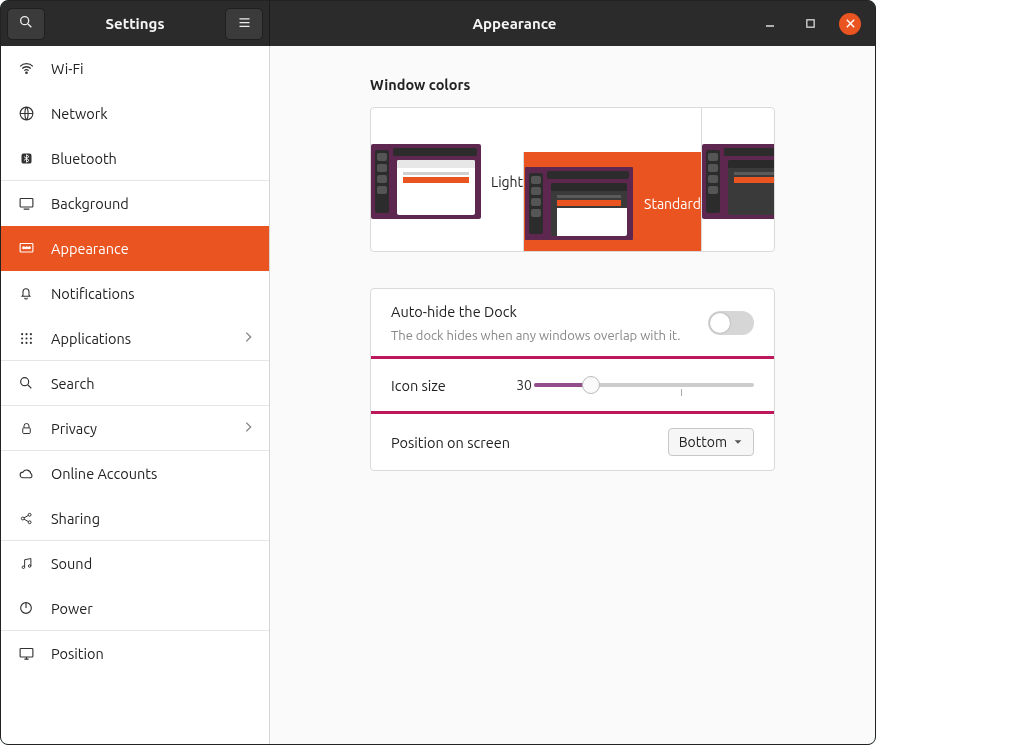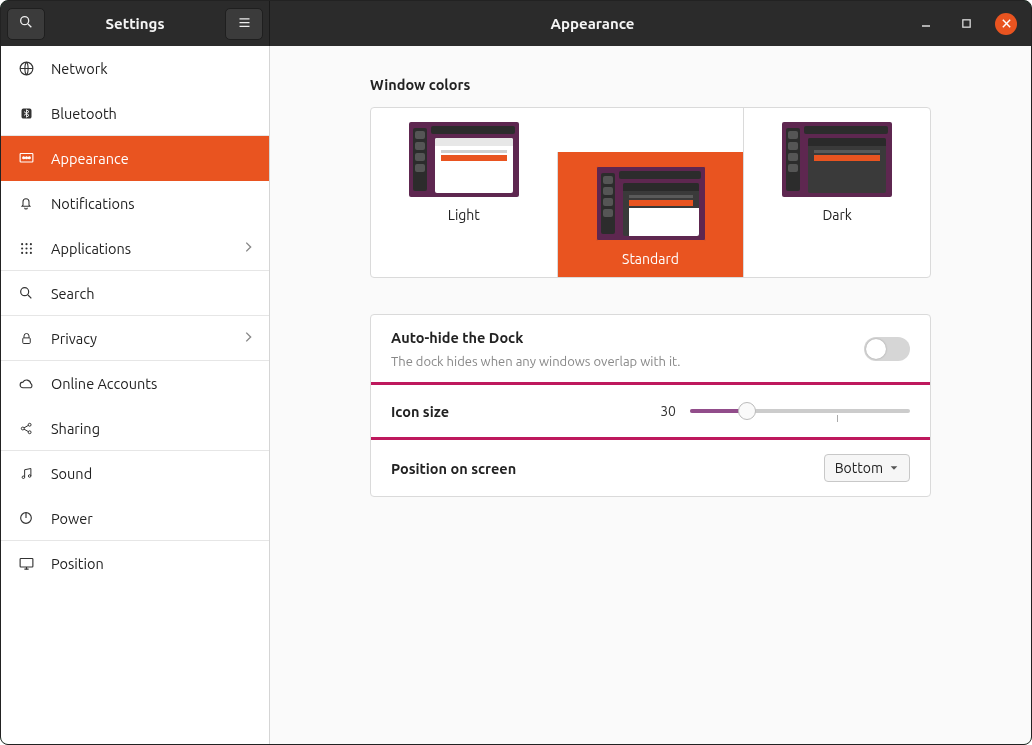--- a/index.html
+++ b/index.html
@@ -4,21 +4,21 @@
 <style>
   * { box-sizing: border-box; }
   body {
     margin: 0;
     font-family: "Ubuntu", "Segoe UI", sans-serif;
     background: #fff;
     color: #222;
     font-size: 14px;
   }
   .window {
-    width: 1032px;
+    width: 876px;
     height: 745px;
     border: 1px solid #222;
     border-radius: 8px;
     overflow: hidden;
     display: flex;
     flex-direction: column;
     background: #14532d;
   }
   .titlebar {
     height: 45px;
@@ -151,21 +151,21 @@
   .theme-row {
     display: flex;
     border: 1px solid #dadada;
     border-radius: 4px;
     overflow: hidden;
     background: #fff;
   }
   .theme-opt {
     flex: 1;
     display: flex;
-    flex-direction: column;
+    flex-direction: row;
     align-items: center;
     padding: 14px 0 10px 0;
     cursor: pointer;
     gap: 10px;
   }
   .theme-opt + .theme-opt { border-left: 1px solid #dadada; }
   .theme-opt.selected {
     background: #e95420;
     color: #fff;
     margin-top: 44px;
@@ -220,34 +220,34 @@
     border: 1px solid #dadada;
     border-radius: 4px;
     background:#fff;
   }
   .dock-row {
     display:flex;
     align-items:center;
     padding: 14px 20px;
   }
   .dock-row + .dock-row { border-top:3px solid #be185d; }
-  .dock-row .label { font-size:14.5px; color:#222;font-weight:bold; }
+  .dock-row .label { font-size:14.5px; color:#222; }
   .dock-row .sub { font-size:13px; color:#888; margin-top:8px; }
   .dock-row .left { flex:1; }
   
   .switch {
     width: 46px; height:24px; background:#d6d6d6; border-radius:12px;
     position:relative;
   }
   .switch .knob {
     position:absolute; left:2px; top:2px; width:20px; height:20px;
     background:#fff; border-radius:50%; box-shadow:0 0 2px rgba(0,0,0,.3);
   }
   
-  .slider-wrap { display:flex; align-items:center; gap:14px; }
+  .slider-wrap { display:flex; align-items:center; gap:2px; }
   .slider-val { font-size:14px; color:#333; width:30px; text-align:right; }
   .slider {
     position:relative; width:220px; height:24px;
   }
   .slider .track {
     position:absolute; left:0; right:0; top:10px; height:4px;
     background:#ccc; border-radius:2px;
   }
   .slider .fill {
     position:absolute; left:0; top:10px; height:4px; width:26%;
@@ -315,35 +315,55 @@
               </svg></span>
         </div>
       </div>
     </div>
   </div>
 
   <div class="body-split">
     <div class="sidebar">
       <div class="side-item">
         <span class="side-icon">
+            <svg width="17" height="17" viewBox="0 0 24 24" fill="none" stroke="currentColor" stroke-width="1.8">
+              <path d="M3 9c5-5 13-5 18 0"></path>
+              <path d="M6 12c3.3-3.3 8.7-3.3 12 0"></path>
+              <path d="M9 15c1.7-1.7 4.3-1.7 6 0"></path>
+              <circle cx="12" cy="18" r="1" fill="currentColor"></circle>
+            </svg>
+          </span>
+        <span>Wi-Fi</span>
+      </div>
+      <div class="side-item">
+        <span class="side-icon">
             <svg width="17" height="17" viewBox="0 0 24 24" fill="none" stroke="currentColor" stroke-width="1.6">
               <circle cx="12" cy="12" r="9"></circle>
               <path d="M3 12h18M12 3c3 3 3 15 0 18M12 3c-3 3-3 15 0 18"></path>
             </svg>
           </span>
         <span>Network</span>
       </div>
       <div class="side-item sep">
         <span class="side-icon">
             <svg width="15" height="15" viewBox="0 0 24 24" fill="currentColor">
               <rect x="4" y="4" width="16" height="16" rx="3"></rect>
               <path d="M12 6v12l4-3-8-6m0 6l8-6-4-3" stroke="#fff" stroke-width="1.4" fill="none"></path>
             </svg>
           </span>
         <span>Bluetooth</span>
+      </div>
+      <div class="side-item">
+        <span class="side-icon">
+            <svg width="17" height="17" viewBox="0 0 24 24" fill="none" stroke="currentColor" stroke-width="1.6">
+              <rect x="3" y="5" width="18" height="12" rx="1"></rect>
+              <line x1="8" y1="20" x2="16" y2="20"></line>
+            </svg>
+          </span>
+        <span>Background</span>
       </div>
       <div class="side-item active">
         <span class="side-icon">
             <svg width="17" height="17" viewBox="0 0 24 24" fill="none" stroke="currentColor" stroke-width="1.6">
               <rect x="3" y="5" width="18" height="12" rx="1"></rect>
               <circle cx="8" cy="11" r="1.4" fill="currentColor"></circle>
               <circle cx="12" cy="11" r="1.4" fill="currentColor"></circle>
               <circle cx="16" cy="11" r="1.4" fill="currentColor"></circle>
             </svg>
           </span>

